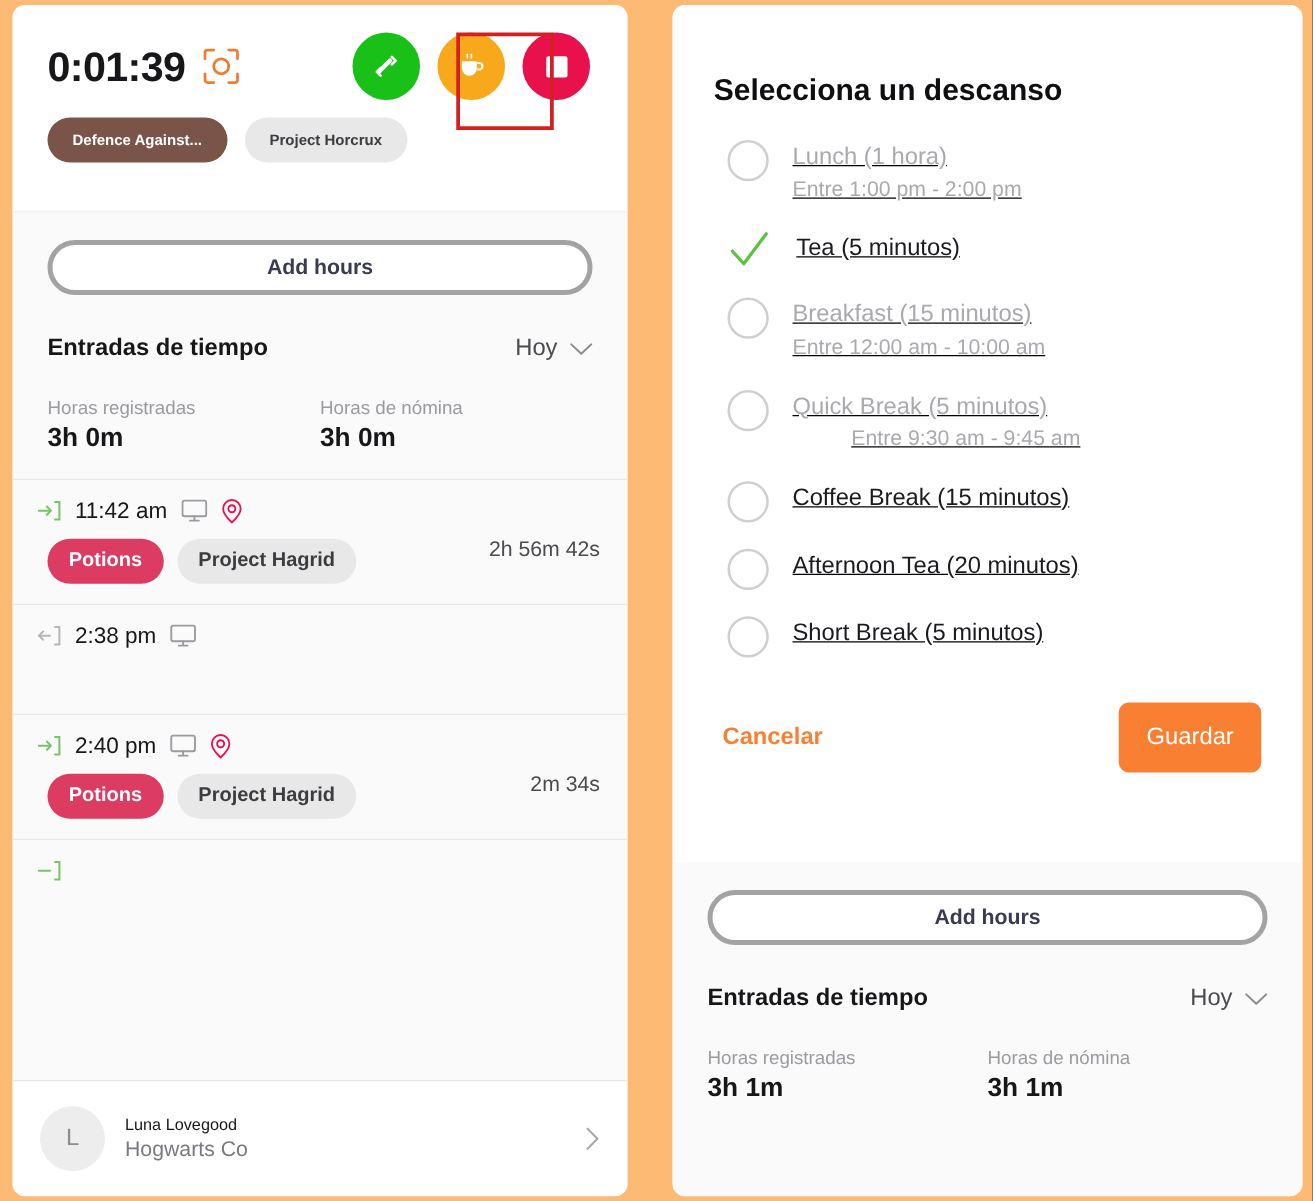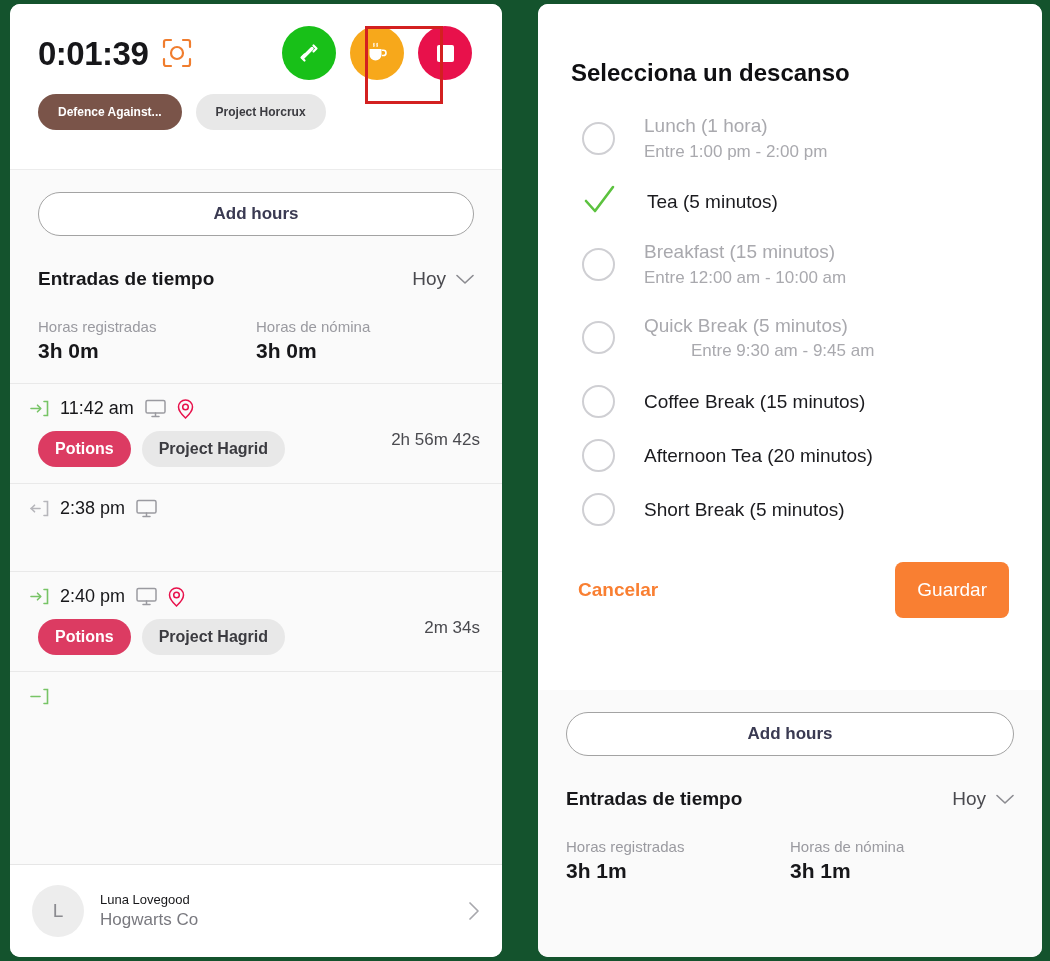--- a/index.html
+++ b/index.html
@@ -2,21 +2,21 @@
 <html><head>
 <meta charset="utf-8">
 <style>
   html,body{margin:0;padding:0;}
   body{
     width:1050px;height:961px;
     background:#000000;
     font-family:"Liberation Sans", sans-serif;
     overflow:hidden;
   }
-  .stage{position:relative;width:1050px;height:961px;background:#14532d;}
+  .stage{position:relative;width:1050px;height:961px;background:#fdba74;}
 
   
   .panel{
     position:absolute;top:4px;height:953px;
     background:#ffffff;overflow:hidden;
   }
   .panel-left{left:10px;width:492px;border-radius:10px;}
   .panel-right{left:538px;width:504px;border-radius:10px;}
 
   
@@ -61,21 +61,21 @@
   
   .panel-body{
     position:absolute;top:166px;bottom:93px;left:0;right:0;
     background:#fafafa;overflow:hidden;
   }
   .panel-right .panel-body{top:686px;bottom:0;}
 
   .addhours-wrap{padding:22px 28px 0 28px;}
   .add-hours{
     width:100%;box-sizing:border-box;height:44px;border-radius:22px;
-    border:1px solid #a3a3a3;background:#ffffff;color:#3a3a52;
+    border:4px solid #a3a3a3;background:#ffffff;color:#3a3a52;
     font-size:17px;font-weight:700;cursor:pointer;
     font-family:"Liberation Sans", sans-serif;
   }
 
   .entries-head{
     display:flex;align-items:center;padding:32px 28px 0 28px;
   }
   .entries-title{font-size:19px;font-weight:700;color:#17171a;}
   .entries-range{margin-left:auto;display:flex;align-items:center;gap:10px;cursor:pointer;}
   .entries-range .lbl{font-size:19px;color:#4a4a4f;}
@@ -123,22 +123,22 @@
   .dialog{
     position:absolute;top:0;left:0;right:0;height:686px;background:#ffffff;
     padding:0;box-sizing:border-box;
   }
   .dialog-title{
     font-size:24px;font-weight:700;color:#0f0f12;
     padding:55px 0 0 33px;
   }
   .break-list{padding:14px 0 0 33px;}
   .break-item{
-    display:flex;align-items:center;gap:29px;
-    padding:10px 0 10px 11px;cursor:pointer;
+    display:flex;align-items:flex-start;gap:19px;
+    padding:10px 0 10px 11px;cursor:pointer;text-decoration:underline;
   }
   .radio{
     width:33px;height:33px;border-radius:50%;
     border:2px solid #cfcfd3;box-sizing:border-box;flex:0 0 auto;margin-top:1px;
   }
   .check{width:36px;height:33px;flex:0 0 auto;margin-top:0px;}
   .break-texts{padding-top:2px;}
   .break-name{font-size:19px;color:#1b1b1f;line-height:1.35;}
   .break-name.dim{color:#a9a9ae;}
   .break-sub{font-size:17px;color:#a9a9ae;line-height:1.45;margin-top:1px;}

